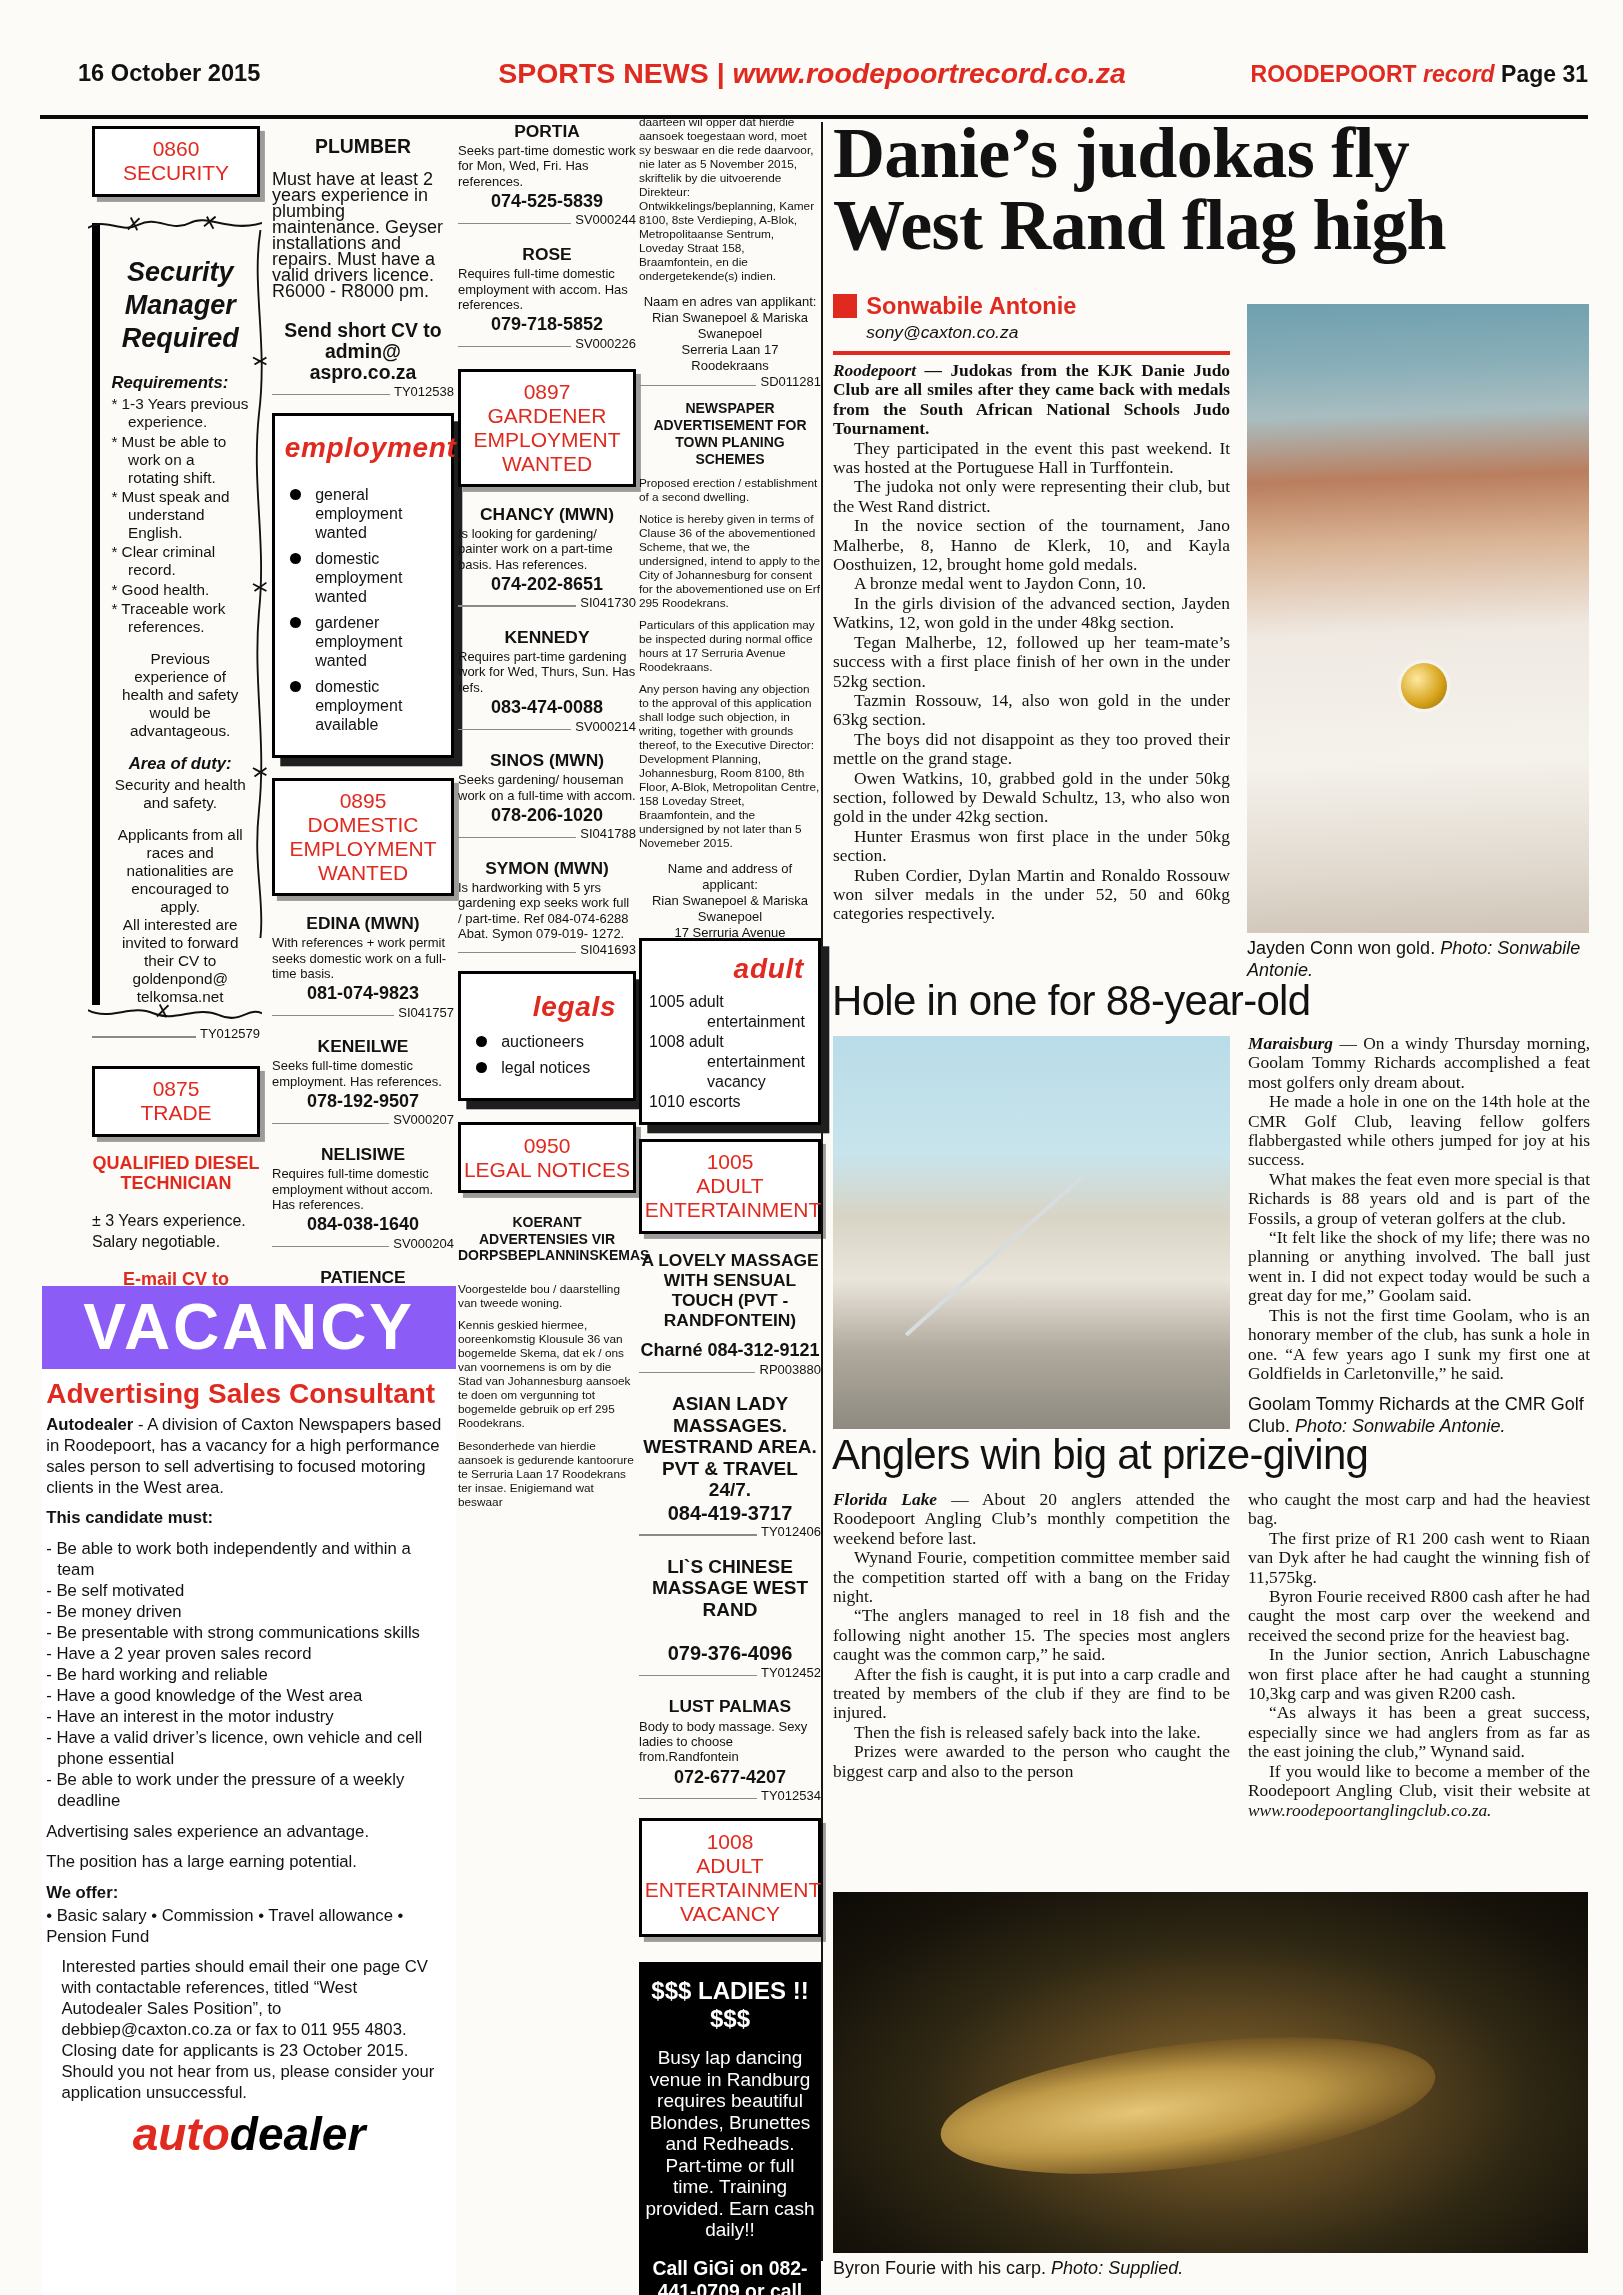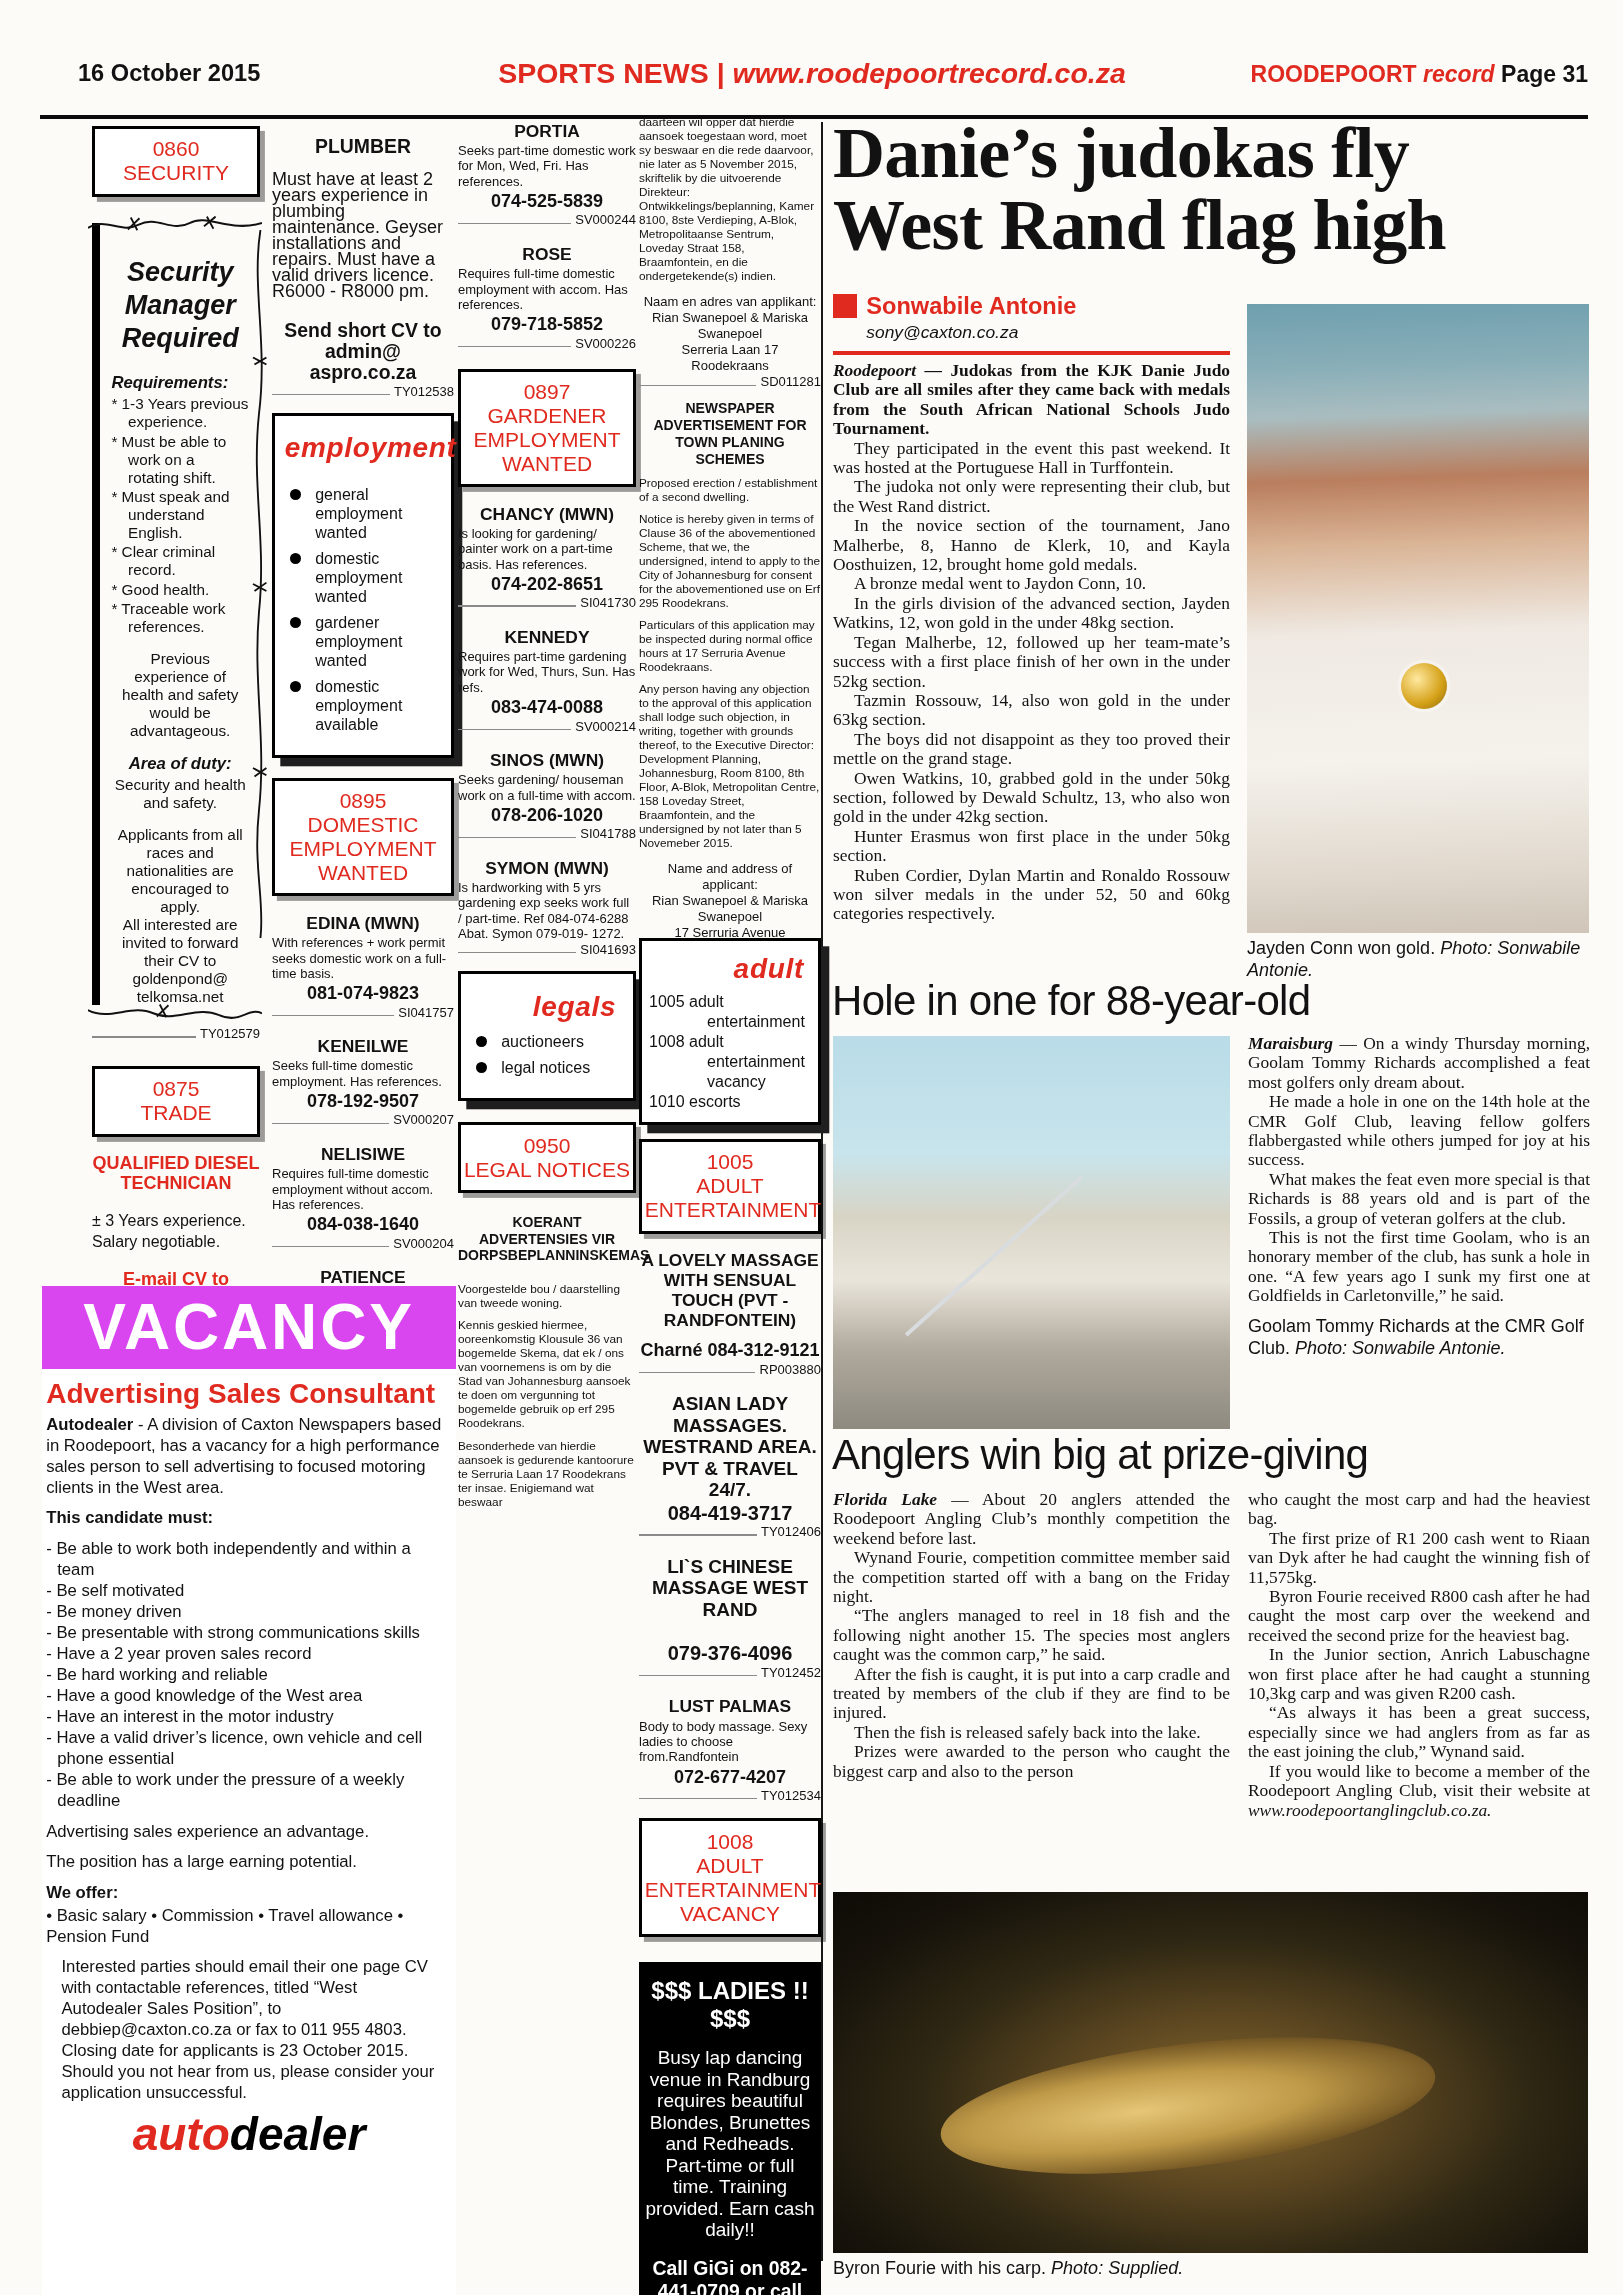--- a/index.html
+++ b/index.html
@@ -57,21 +57,21 @@
   .applicant{margin-top:11px;}
 
   
   .ladies{background:#000;color:#fff;text-align:center;padding:15.3px 5.6px;margin-top:25px;height:439px;overflow:hidden;}
   .ladies .lt{font-weight:800;font-size:24px;margin-bottom:14px;}
   .ladies .lb{font-size:19px;line-height:21.5px;margin-bottom:16.7px;}
   .ladies .lb2{font-weight:700;font-size:19.4px;line-height:23px;}
 
   
   #vacancy{left:42px;top:1286px;width:414px;height:1009px;background:#fff;font-size:16.7px;line-height:21px;}
-  .vbanner{background:#d946ef;color:#fff;font-weight:800;font-size:64px;line-height:82px;height:83px;text-align:center;letter-spacing:2.8px;}
+  .vbanner{background:#8b5cf6;color:#fff;font-weight:800;font-size:64px;line-height:82px;height:83px;text-align:center;letter-spacing:2.8px;}
   .vtitle{color:var(--red);font-weight:700;font-size:28px;margin:14px 4.2px 4.2px;}
   #vacancy p{margin:9.7px 4.2px;}
   .vline{margin:0 4.2px;padding-left:11px;text-indent:-11px;}
   .vbold{font-weight:700;}
   .closing{padding:0 15.3px;}
   .vlogo{text-align:center;font-size:46px;font-weight:800;font-style:italic;margin-top:21px;}
   .vlogo .d{color:#000;}
 
   
   .h-serif{font-family:"Liberation Serif","DejaVu Serif",serif;font-weight:700;font-size:72px;line-height:72px;letter-spacing:-0.7px;}
@@ -436,20 +436,21 @@
     <span>Jayden Conn won gold. </span><span class="cr">Photo: Sonwabile Antonie.</span>
   </div>
 
   <div class="abs h-sans" id="golf-head">Hole in one for 88-year-old</div>
   <div class="abs" id="golf-photo"></div>
   <div class="abs" id="golf-col">
     <div class="art serif">
       <p><span class="lead-loc">Maraisburg</span><span> — On a windy Thursday morning, Goolam Tommy Richards accomplished a feat most golfers only dream about.</span></p>
       <p class="ind">He made a hole in one on the 14th hole at the CMR Golf Club, leaving fellow golfers flabbergasted while others jumped for joy at his success.</p>
       <p class="ind">What makes the feat even more special is that Richards is 88 years old and is part of the Fossils, a group of veteran golfers at the club.</p>
+      <p class="ind">“It felt like the shock of my life; there was no planning or anything involved. The ball just went in. I did not expect today would be such a great day for me,” Goolam said.</p>
       <p class="ind">This is not the first time Goolam, who is an honorary member of the club, has sunk a hole in one. “A few years ago I sunk my first one at Goldfields in Carletonville,” he said.</p>
     </div>
     <div class="cap">
       <span>Goolam Tommy Richards at the CMR Golf Club. </span><span class="cr">Photo: Sonwabile Antonie.</span>
     </div>
   </div>
 
   <div class="abs h-sans" id="ang-head">Anglers win big at prize-giving</div>
   <div class="abs art serif" id="ang-left">
     <p><span class="lead-loc">Florida Lake</span><span> — About 20 anglers attended the Roodepoort Angling Club’s monthly competition the weekend before last.</span></p>

